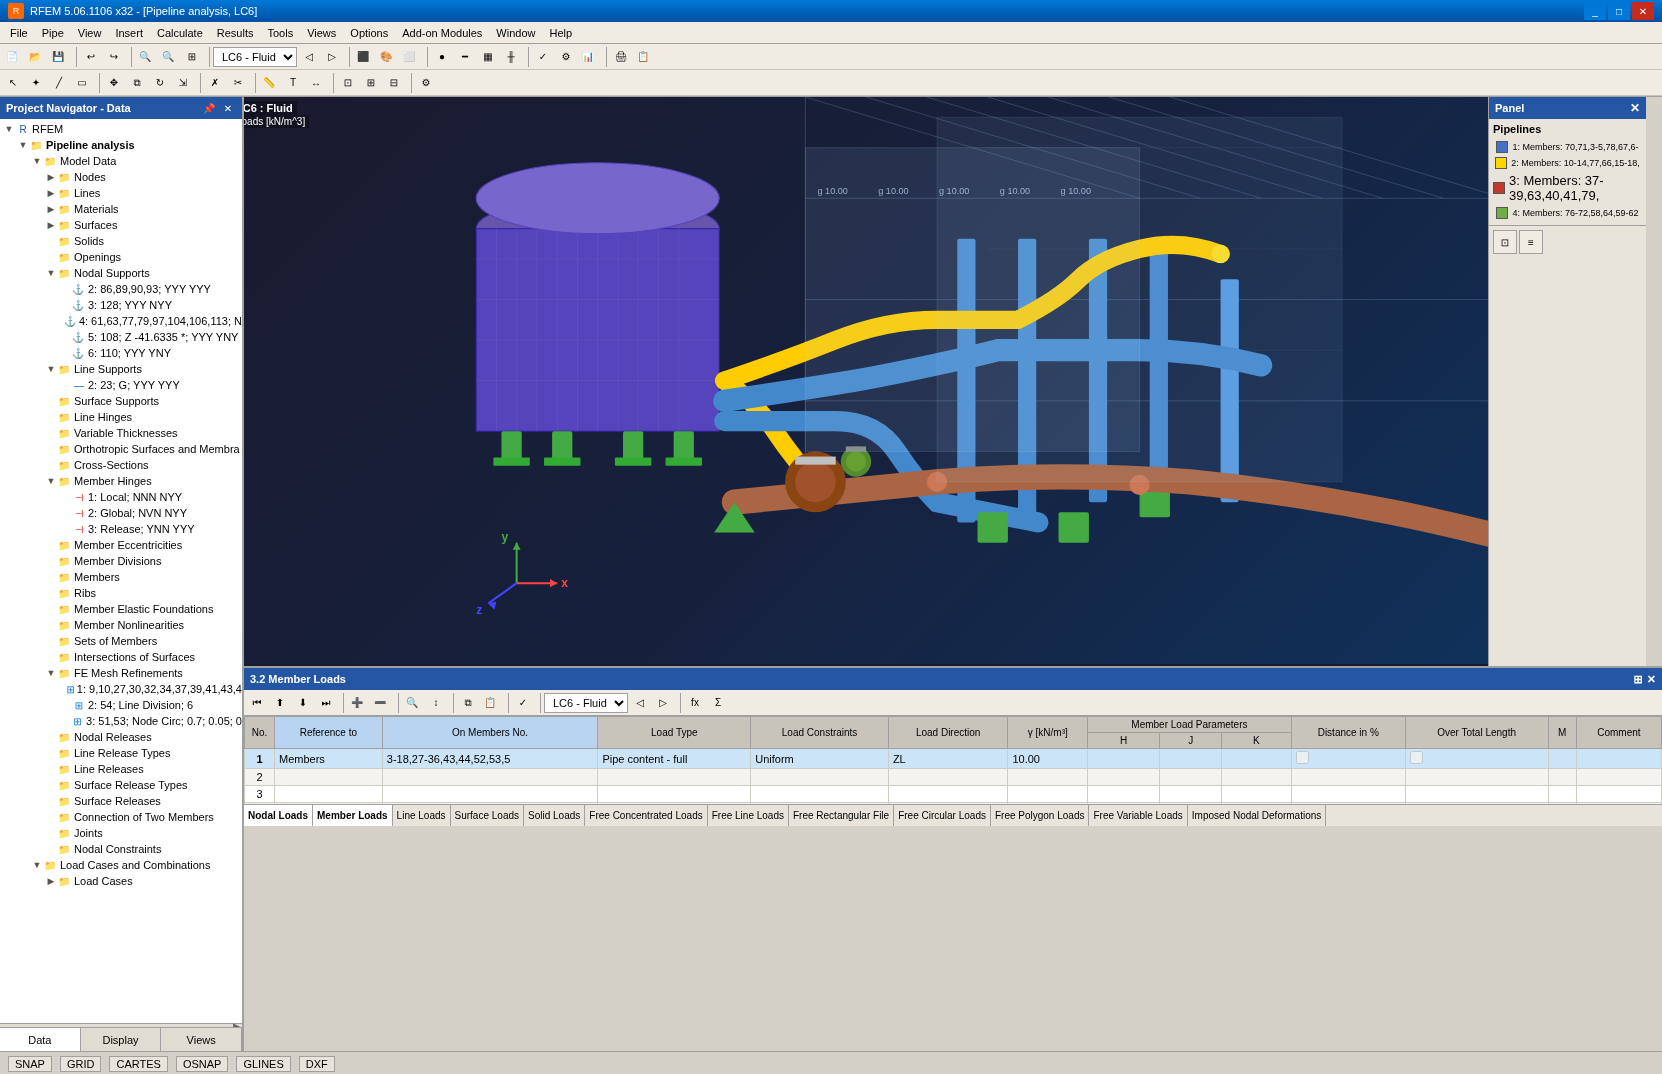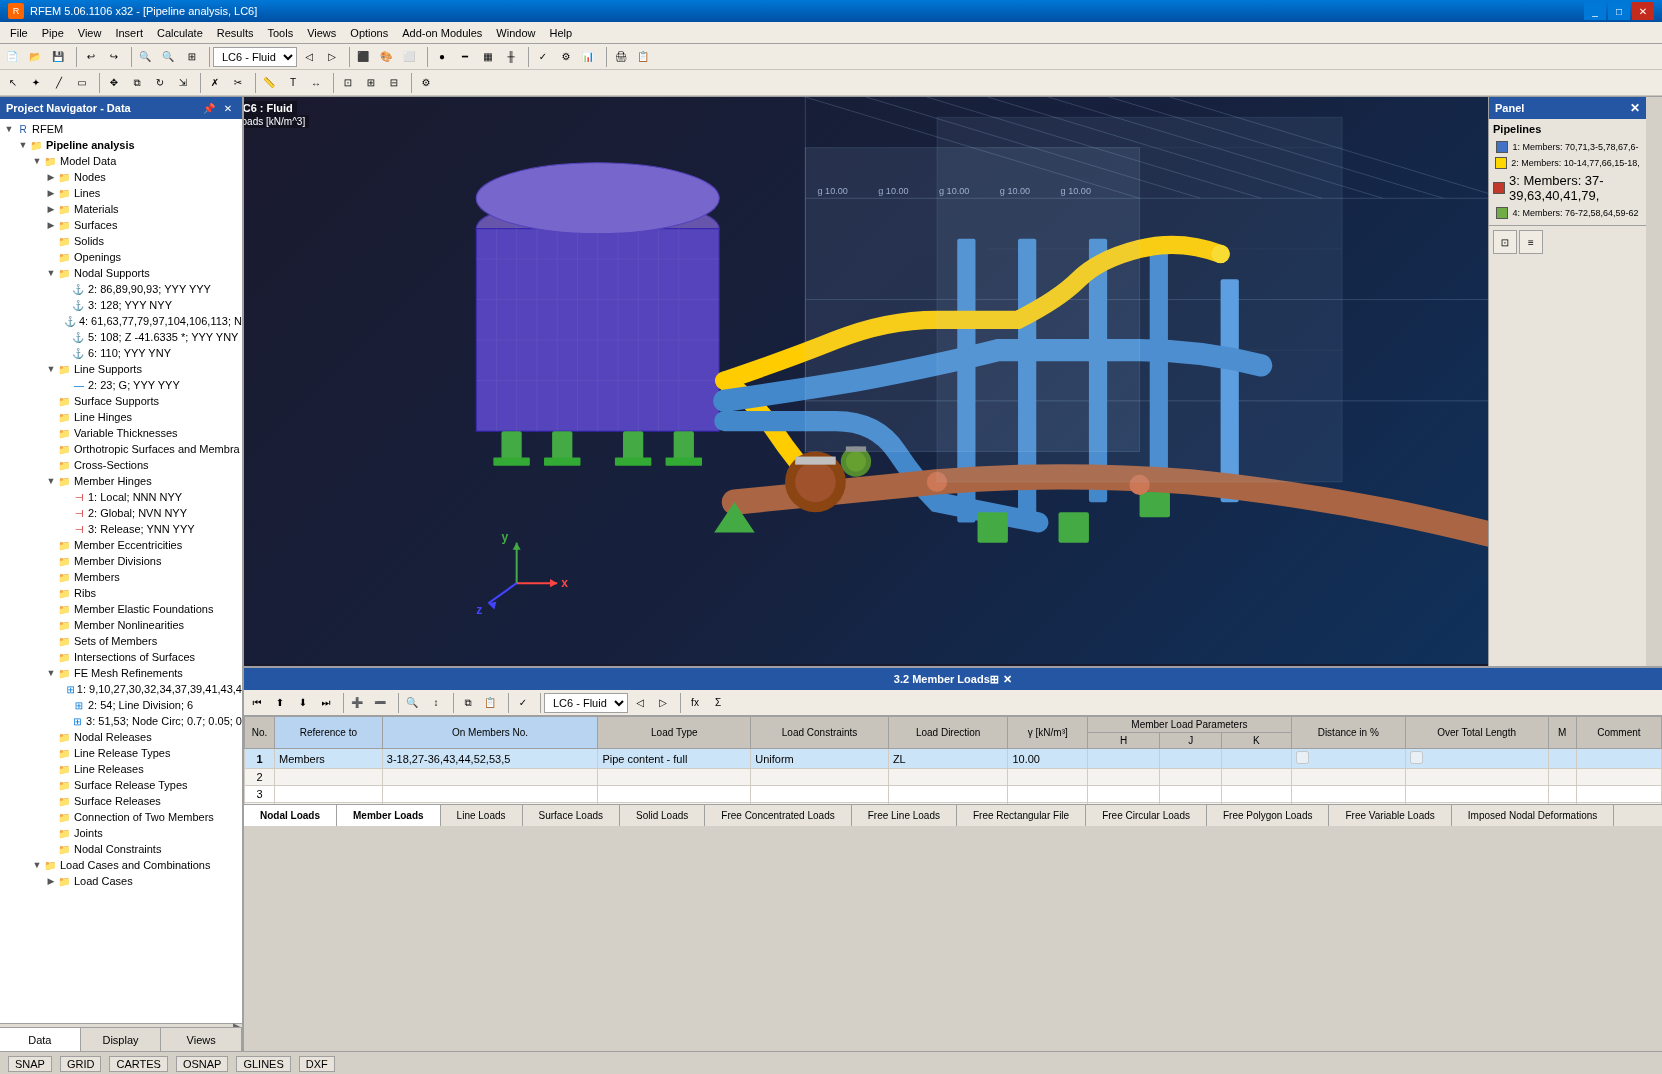--- a/index.html
+++ b/index.html
@@ -49,36 +49,36 @@
     .panel-header { background: #2456a4; color: white; height: 22px; display: flex; align-items: center; padding: 0 6px; font-size: 11px; font-weight: bold; justify-content: space-between; }
     .panel-close { cursor: pointer; font-size: 12px; }
     .panel-content { flex: 1; padding: 4px; overflow-y: auto; }
     .panel-section-title { font-size: 11px; font-weight: bold; margin-bottom: 4px; }
     .pipeline-item { display: flex; align-items: center; gap: 4px; padding: 2px 0; font-size: 10px; justify-content: center; }
     .pipeline-color { width: 12px; height: 12px; border: 1px solid #555; flex-shrink: 0; }
     .panel-tool-btn { width: 24px; height: 24px; background: #f0ece4; border: 1px solid #a0a0a0; display: flex; align-items: center; justify-content: center; cursor: pointer; font-size: 10px; }
 
     
     .bottom-area { height: 160px; background: white; border-top: 2px solid #a0a0a0; display: flex; flex-direction: column; }
-    .table-header-bar { background: #2456a4; color: white; height: 22px; display: flex; align-items: center; padding: 0 6px; font-size: 11px; font-weight: bold; justify-content: center; }
+    .table-header-bar { background: #2456a4; color: white; height: 22px; display: flex; align-items: center; padding: 0 6px; font-size: 11px; font-weight: bold; justify-content: space-between; }
     .table-toolbar { height: 26px; background: #f0ece4; border-bottom: 1px solid #a0a0a0; display: flex; align-items: center; padding: 0 2px; gap: 1px; }
     .table-area { flex: 1; overflow: auto; }
     
     table { border-collapse: collapse; width: 100%; font-size: 11px; }
     th { background: #c8c4bc; border: 1px solid #a0a0a0; padding: 2px 4px; text-align: center; font-weight: normal; white-space: nowrap; font-size: 10px; }
     td { border: 1px solid #d0ccc4; padding: 2px 4px; white-space: nowrap; font-size: 11px; }
     .col-no { width: 30px; text-align: center; background: #e8e4dc; }
     tr.data-row:nth-child(odd) td { background: white; }
     tr.data-row:nth-child(even) td { background: #f5f3ef; }
     tr.data-row.selected td { background: #cce4f7; }
     .col-header-blue { background: #b8d4f0; }
     
     
     .tab-bar { height: 22px; background: #e8e4dc; border-top: 1px solid #a0a0a0; display: flex; align-items: center; overflow-x: auto; white-space: nowrap; }
-    .bottom-tab { padding: 2px 16px; font-size: 10px; cursor: pointer; border-right: 1px solid #a0a0a0; height: 100%; display: flex; align-items: center; }
+    .bottom-tab { padding: 2px 4px; font-size: 10px; cursor: pointer; border-right: 1px solid #a0a0a0; height: 100%; display: flex; align-items: center; }
     .bottom-tab.active { background: white; font-weight: bold; }
     
     .status-bar { height: 24px; background: #d4d0c8; border-top: 1px solid #a0a0a0; display: flex; align-items: center; padding: 0 8px; gap: 8px; }
     .status-item { border: 1px solid #a0a0a0; padding: 1px 6px; background: #e8e4dc; font-size: 11px; cursor: pointer; }
 
     
     .viewport-svg { width: 100%; height: 100%; }
 
     
     ::-webkit-scrollbar { width: 12px; height: 12px; }

